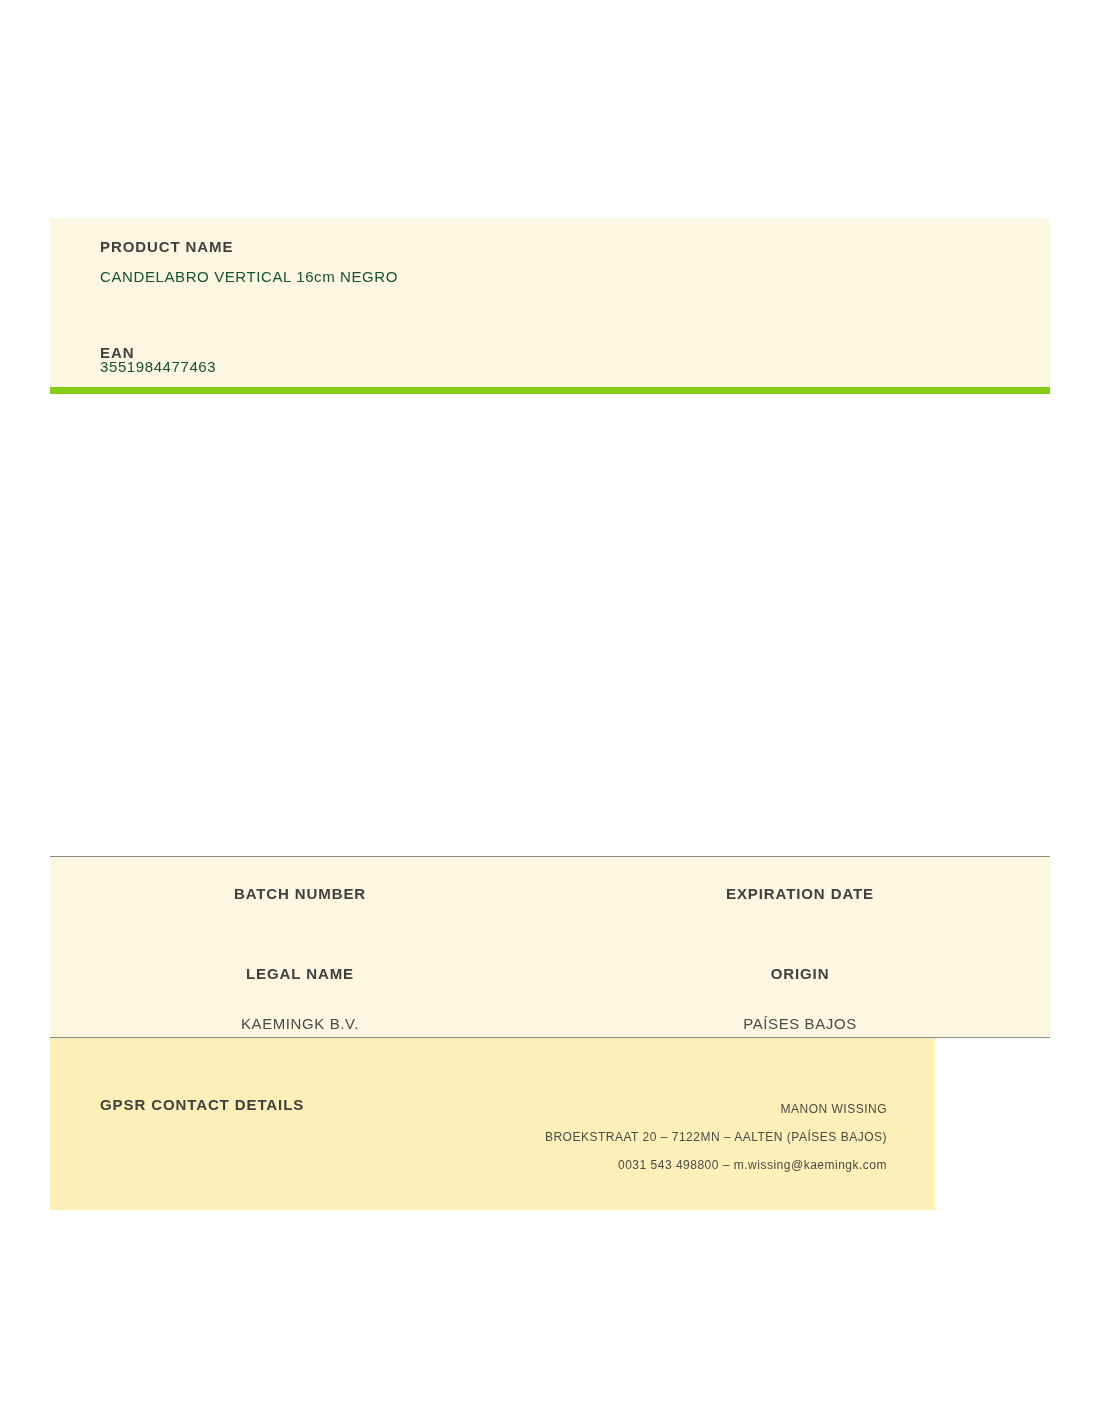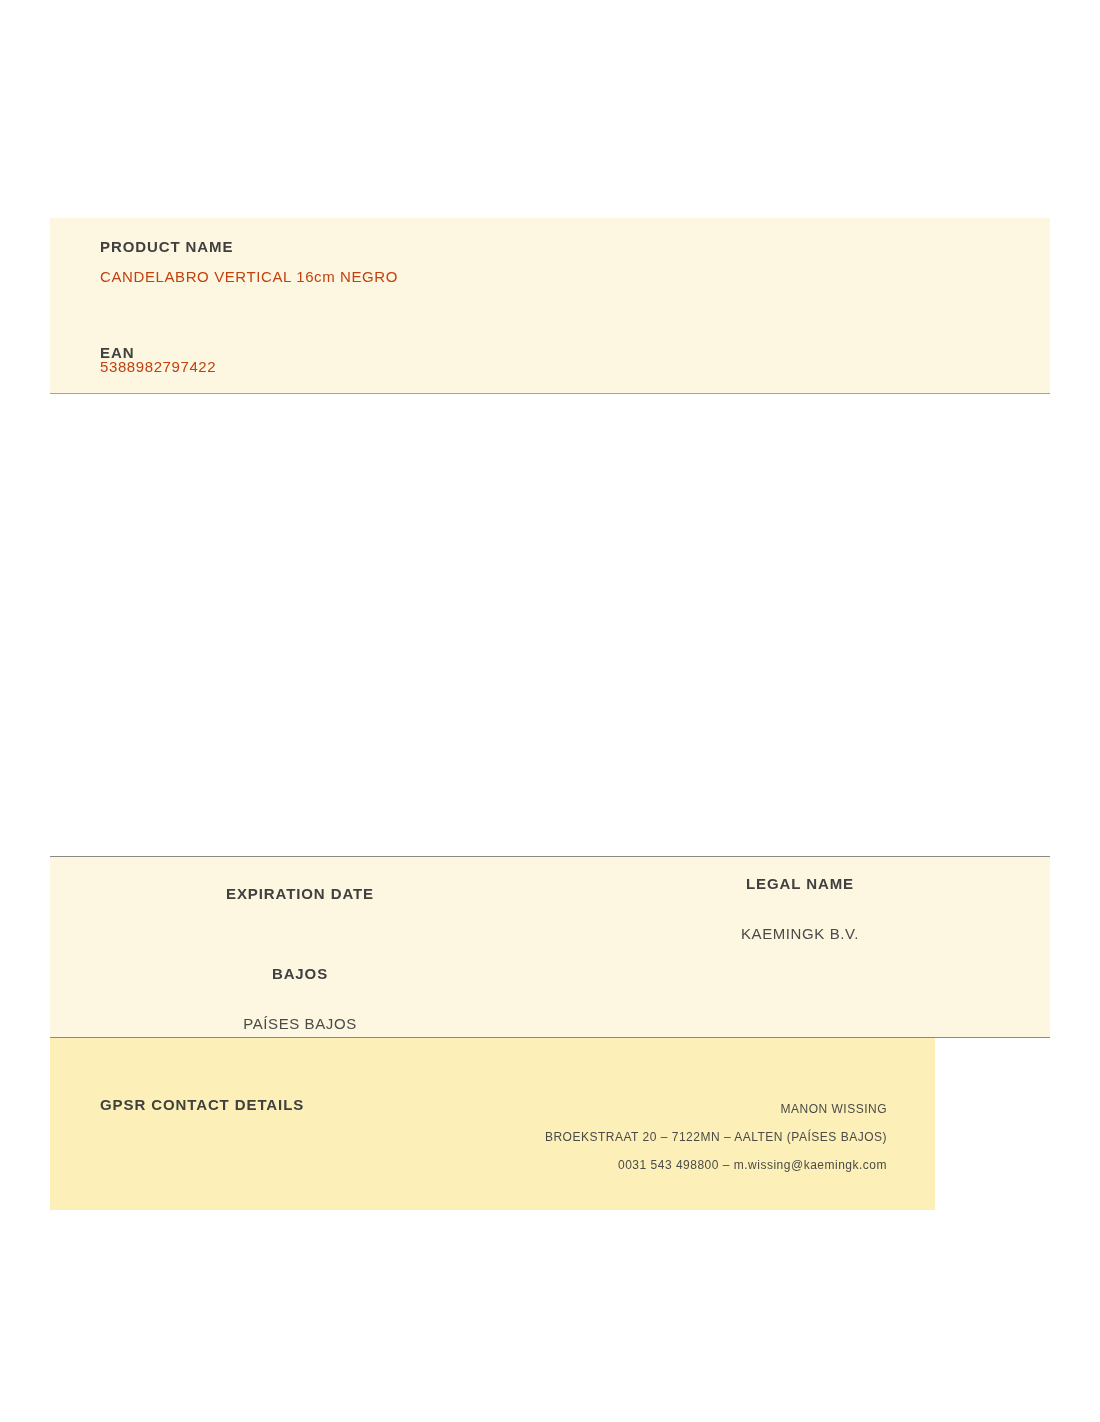--- a/index.html
+++ b/index.html
@@ -25,36 +25,36 @@
   }
 
   
   .top-block {
     position: absolute;
     left: 50px;
     top: 218px;
     width: 1000px;
     height: 176px;
     background: #fdf6e0;
-    border-bottom: 1px solid #84cc16;
+    border-bottom: 7px solid #84cc16;
     box-sizing: border-box;
   }
 
   .field-label {
     font-size: 15px;
     font-weight: bold;
     letter-spacing: 0.9px;
     color: #40403e;
   }
 
   .field-value {
     font-size: 15px;
     font-weight: normal;
     letter-spacing: 0.6px;
-    color: #c2410c;
+    color: #14532d;
   }
 
   .top-block .f1-label { position: absolute; left: 50px; top: 20px; }
   .top-block .f1-value { position: absolute; left: 50px; top: 50px; }
   .top-block .f2-label { position: absolute; left: 50px; top: 126px; }
   .top-block .f2-value { position: absolute; left: 50px; top: 140px; }
 
   
   .middle-gap {
     position: absolute;
@@ -149,37 +149,41 @@
 </style>
 </head>
 <body>
 
 <div class="page">
 
   <div class="top-block">
     <div class="field-label f1-label">PRODUCT NAME</div>
     <div class="field-value f1-value">CANDELABRO VERTICAL 16cm NEGRO</div>
     <div class="field-label f2-label">EAN</div>
-    <div class="field-value f2-value">5388982797422</div>
+    <div class="field-value f2-value">3551984477463</div>
   </div>
 
   <div class="middle-gap"></div>
 
   <div class="info-block">
     <div class="info-grid">
+      <div class="info-cell row1">
+        <div class="cell-label">BATCH NUMBER</div>
+        <div class="cell-value"></div>
+      </div>
       <div class="info-cell row1">
         <div class="cell-label">EXPIRATION DATE</div>
         <div class="cell-value"></div>
       </div>
       <div class="info-cell row2">
         <div class="cell-label">LEGAL NAME</div>
         <div class="cell-value">KAEMINGK B.V.</div>
       </div>
       <div class="info-cell row2">
-        <div class="cell-label">BAJOS</div>
+        <div class="cell-label">ORIGIN</div>
         <div class="cell-value">PAÍSES BAJOS</div>
       </div>
     </div>
   </div>
 
   <div class="gpsr-block">
     <div class="gpsr-label">GPSR CONTACT DETAILS</div>
     <div class="gpsr-lines">
       <div>MANON WISSING</div>
       <div>BROEKSTRAAT 20 – 7122MN – AALTEN (PAÍSES BAJOS)</div>

